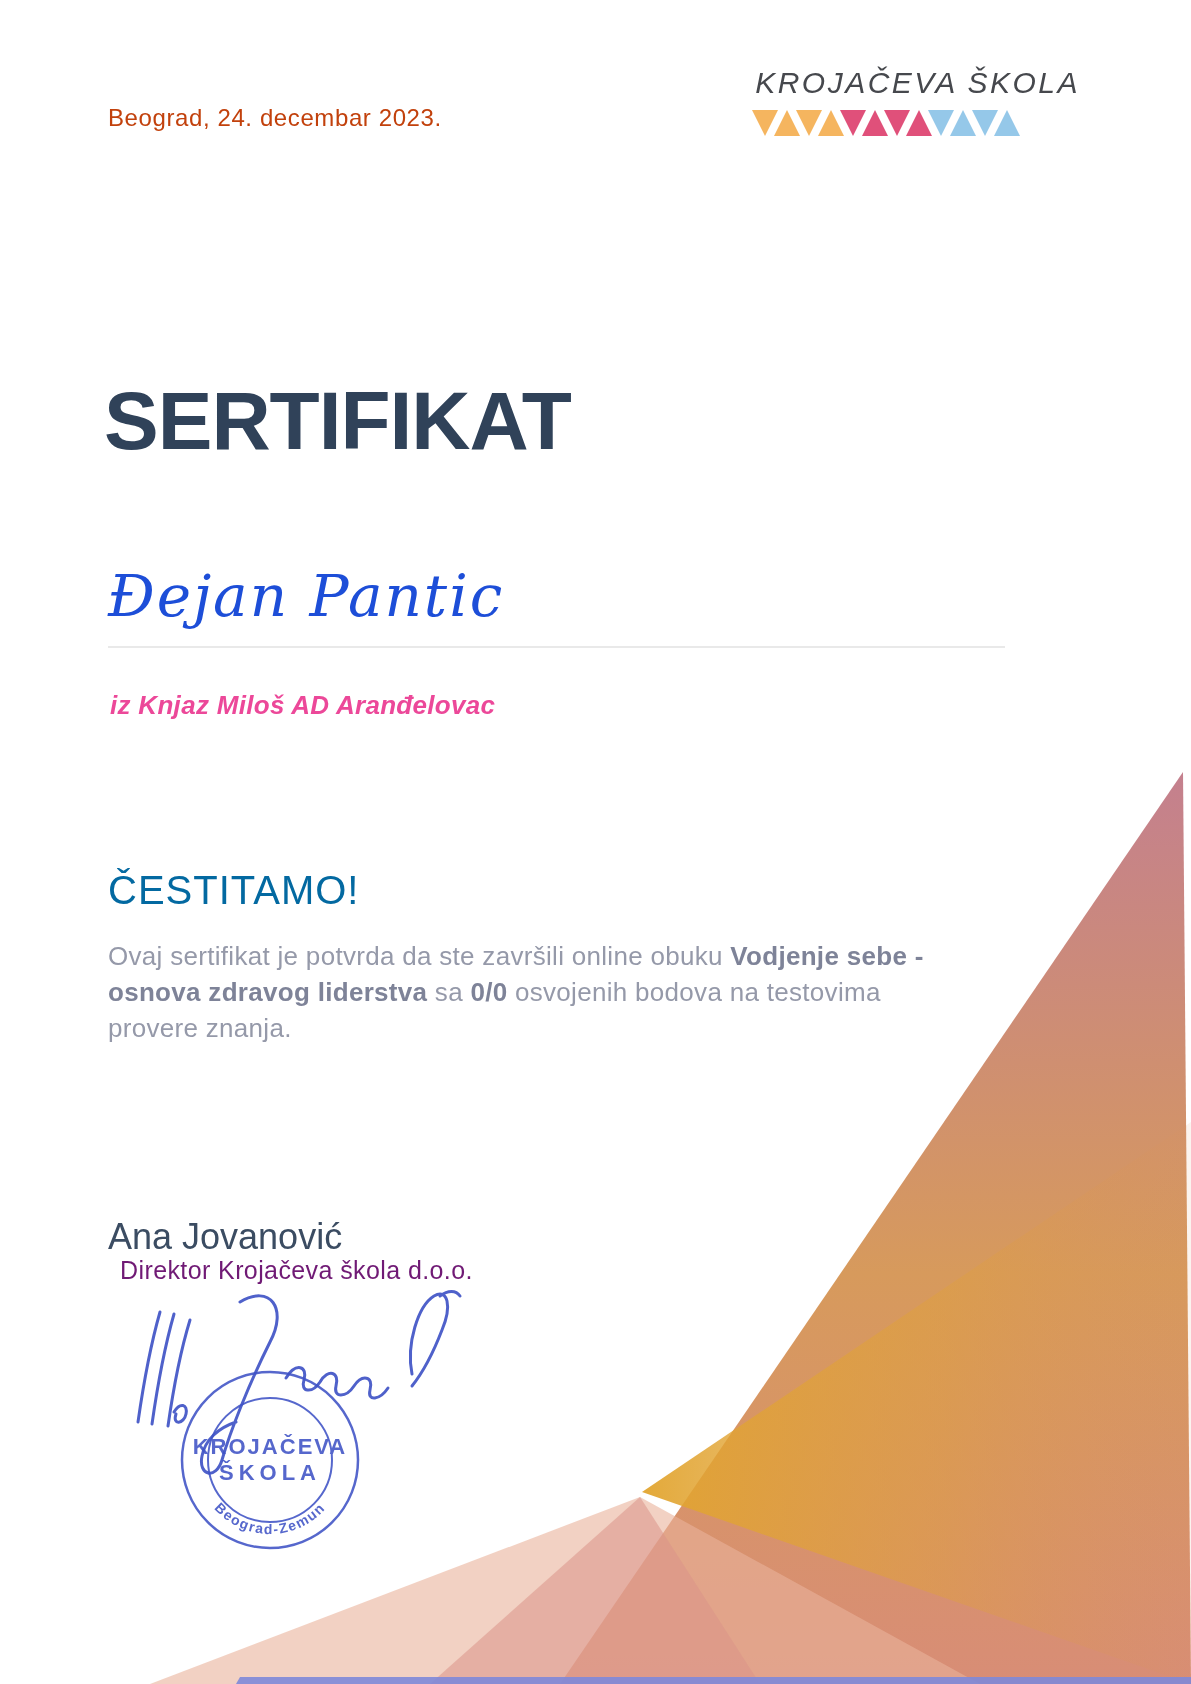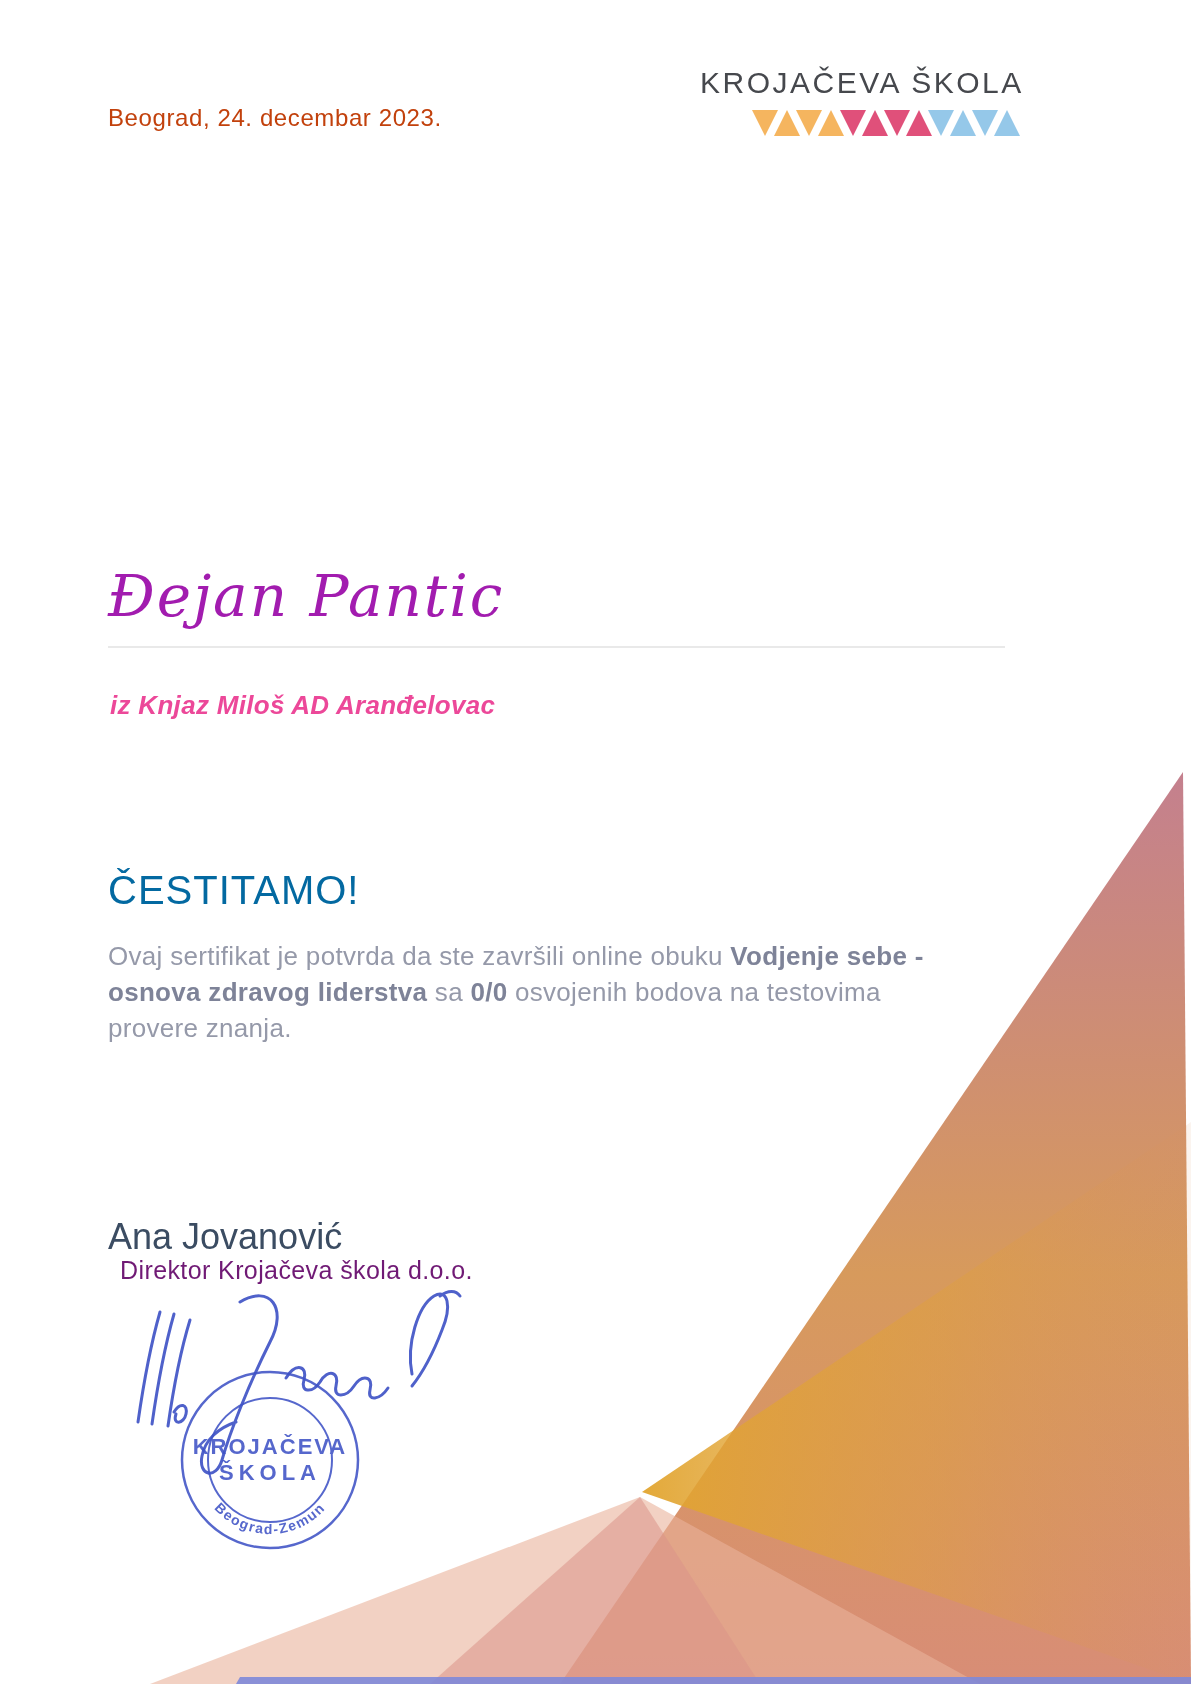--- a/index.html
+++ b/index.html
@@ -14,21 +14,21 @@
   .content{position:absolute;inset:0;z-index:1;}
 
   .date{
     position:absolute;left:108px;top:104px;
     font-size:24px;color:#c2410c;letter-spacing:.6px;
   }
 
   .logo-text{
     position:absolute;left:700px;top:66px;width:380px;
     font-size:30px;font-weight:400;color:#46484d;
-    letter-spacing:2.5px;white-space:nowrap;
+    letter-spacing:2.5px;text-align:right;white-space:nowrap;font-style:italic;
   }
   .logo-tris{
     position:absolute;left:752px;top:110px;height:26px;
     display:flex;align-items:flex-start;
   }
   .tri{width:0;height:0;border-left:13px solid transparent;border-right:13px solid transparent;margin-left:-4px;}
   .tri:first-child{margin-left:0;}
   .tri-down{border-top:26px solid;}
   .tri-up{border-bottom:26px solid;}
 
@@ -38,21 +38,21 @@
   }
   .title{
     position:absolute;left:104px;top:376px;
     font-size:82px;font-weight:800;color:#304259;
     letter-spacing:-1px;line-height:1.1;
   }
 
   .recipient-name{
     position:absolute;left:108px;top:562px;
     font-family:"DejaVu Serif", serif;font-style:italic;
-    font-size:58px;color:#a21caf;letter-spacing:2px;
+    font-size:58px;color:#1d4ed8;letter-spacing:2px;
   }
   .name-underline{
     position:absolute;left:108px;top:646px;width:897px;height:2px;
     background:#e9e9e9;
   }
   .affiliation{
     position:absolute;left:110px;top:690px;
     font-style:italic;font-weight:600;
     font-size:26px;color:#ec4899;letter-spacing:.3px;
   }
@@ -116,20 +116,21 @@
         <div class="tri tri-down" style="border-top-color: rgb(224, 80, 122);"></div>
         <div class="tri tri-up" style="border-bottom-color: rgb(224, 80, 122);"></div>
         <div class="tri tri-down" style="border-top-color: rgb(224, 80, 122);"></div>
         <div class="tri tri-up" style="border-bottom-color: rgb(224, 80, 122);"></div>
         <div class="tri tri-down" style="border-top-color: rgb(149, 200, 233);"></div>
         <div class="tri tri-up" style="border-bottom-color: rgb(149, 200, 233);"></div>
         <div class="tri tri-down" style="border-top-color: rgb(149, 200, 233);"></div>
         <div class="tri tri-up" style="border-bottom-color: rgb(149, 200, 233);"></div>
       </div>
 
+    <div class="title">SERTIFIKAT</div>
 
     <div class="recipient-name">Đejan Pantic</div>
     <div class="name-underline"></div>
     <div class="affiliation">iz Knjaz Miloš AD Aranđelovac</div>
 
     <div class="congrats-heading">ČESTITAMO!</div>
     <div class="congrats-body"><span class="seg">Ovaj sertifikat je potvrda da ste završili online obuku </span><span class="seg-b">Vodjenje sebe - osnova zdravog liderstva</span><span class="seg"> sa </span><span class="seg-b"> 0/0 </span><span class="seg"> osvojenih bodova na testovima provere znanja.</span></div>
 
     <div class="signatory-name">Ana Jovanović</div>
     <div class="signatory-role">Direktor Krojačeva škola d.o.o.</div>

